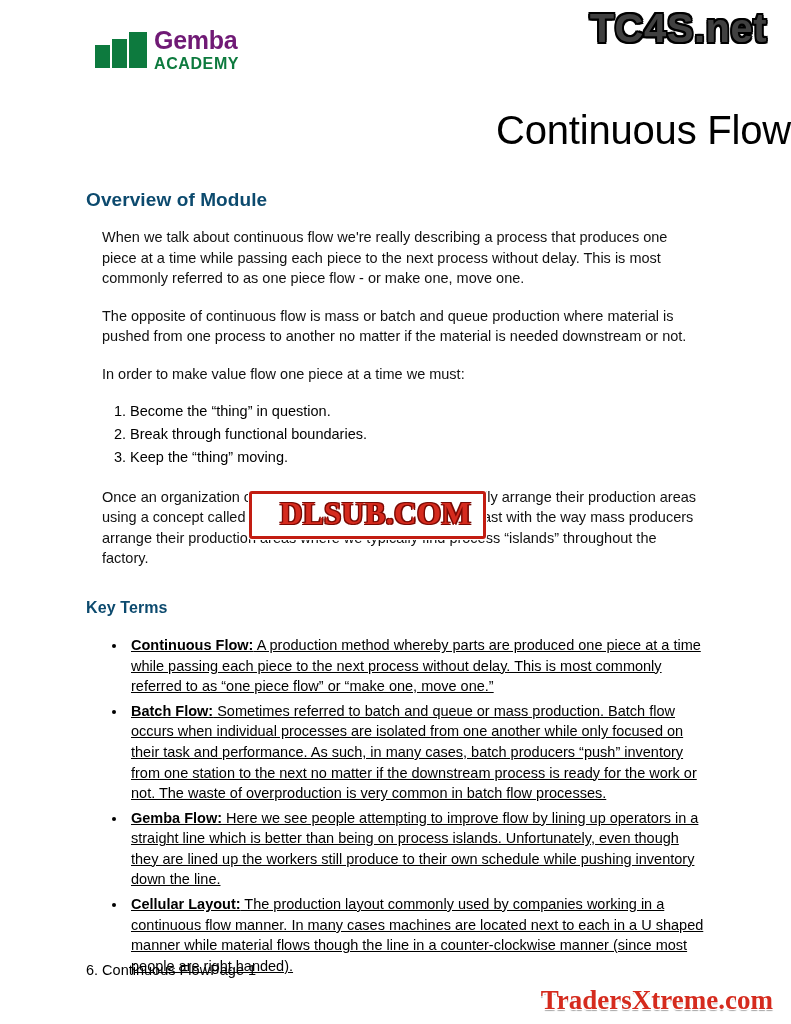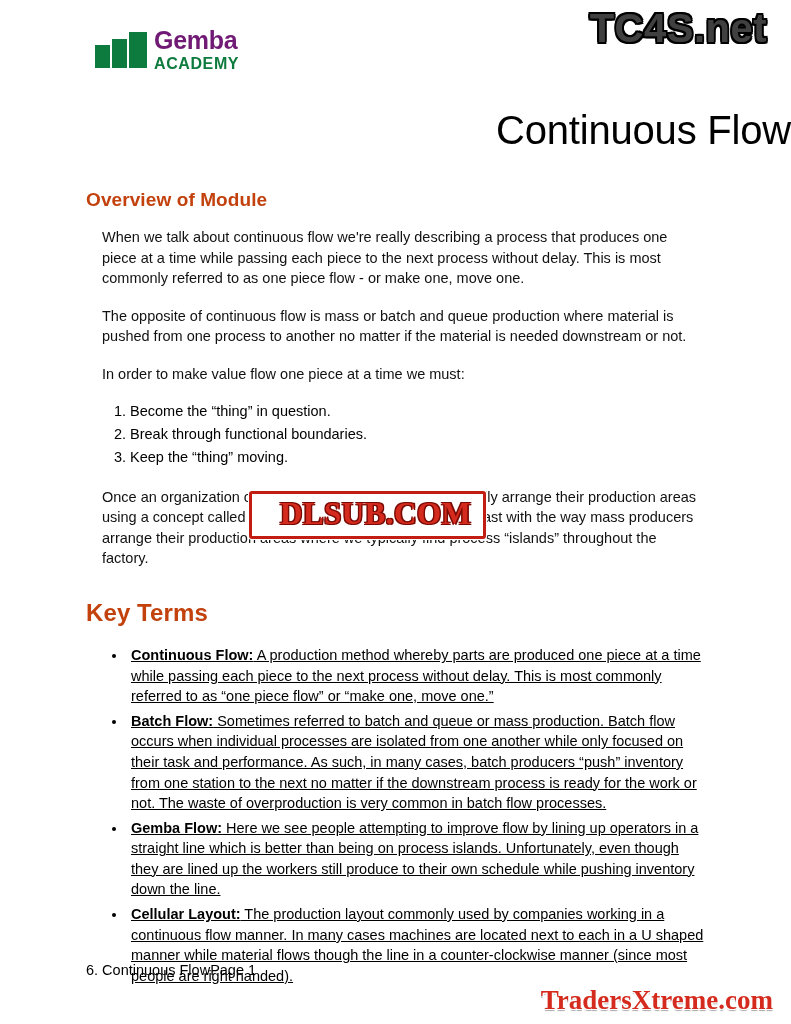--- a/index.html
+++ b/index.html
@@ -92,28 +92,28 @@
     margin: 16px 0 0 0;
     letter-spacing: -0.2px;
   }
 
   
   .content {
     padding: 0 85px 0 86px;
     margin-top: 36px;
   }
   h2.section {
-    color: #c2410c;
+    color: #0c4a6e;
     font-size: 19px;
     font-weight: bold;
     margin: 0 0 16px 0;
     letter-spacing: 0.1px;
   }
   h2.section.key-terms {
-    font-size: 24px;
+    font-size: 16px;
     margin-top: 30px;
     margin-bottom: 18px;
   }
   p.body {
     font-size: 14.5px;
     line-height: 1.42;
     margin: 0 0 17px 16px;
     color: #111;
   }
   ol.steps {

